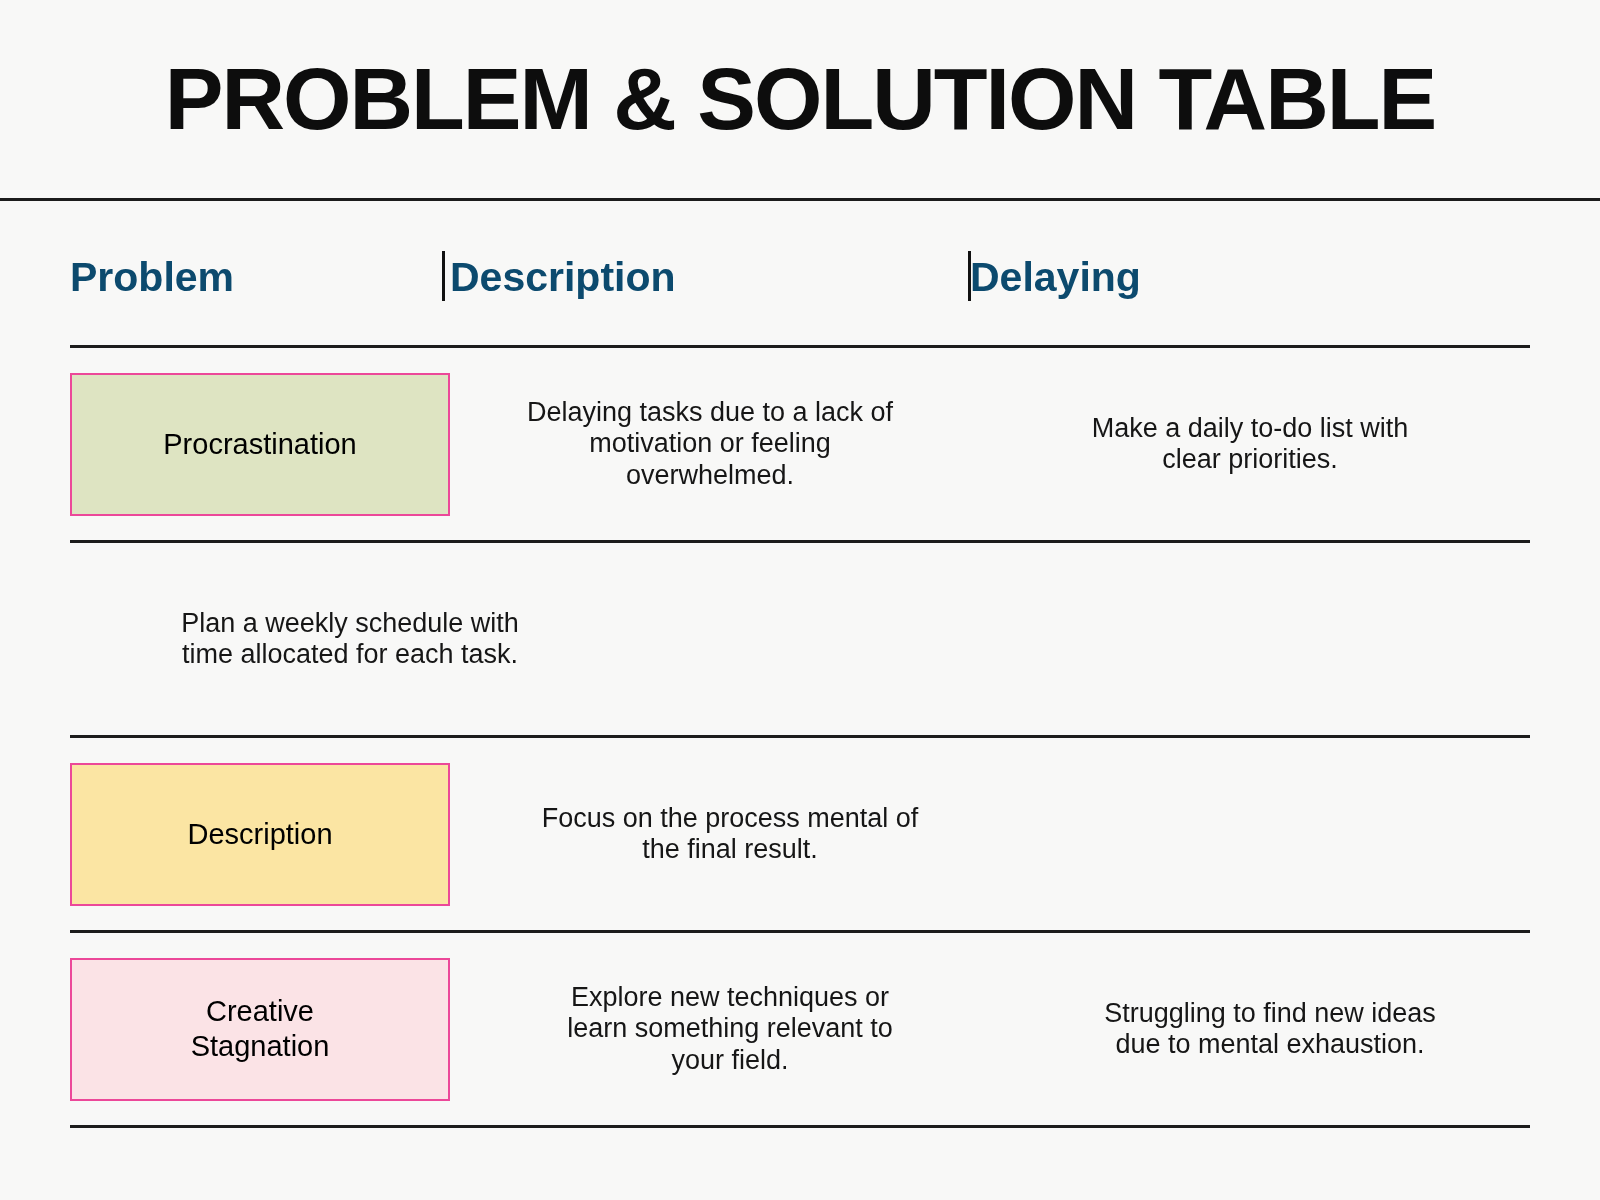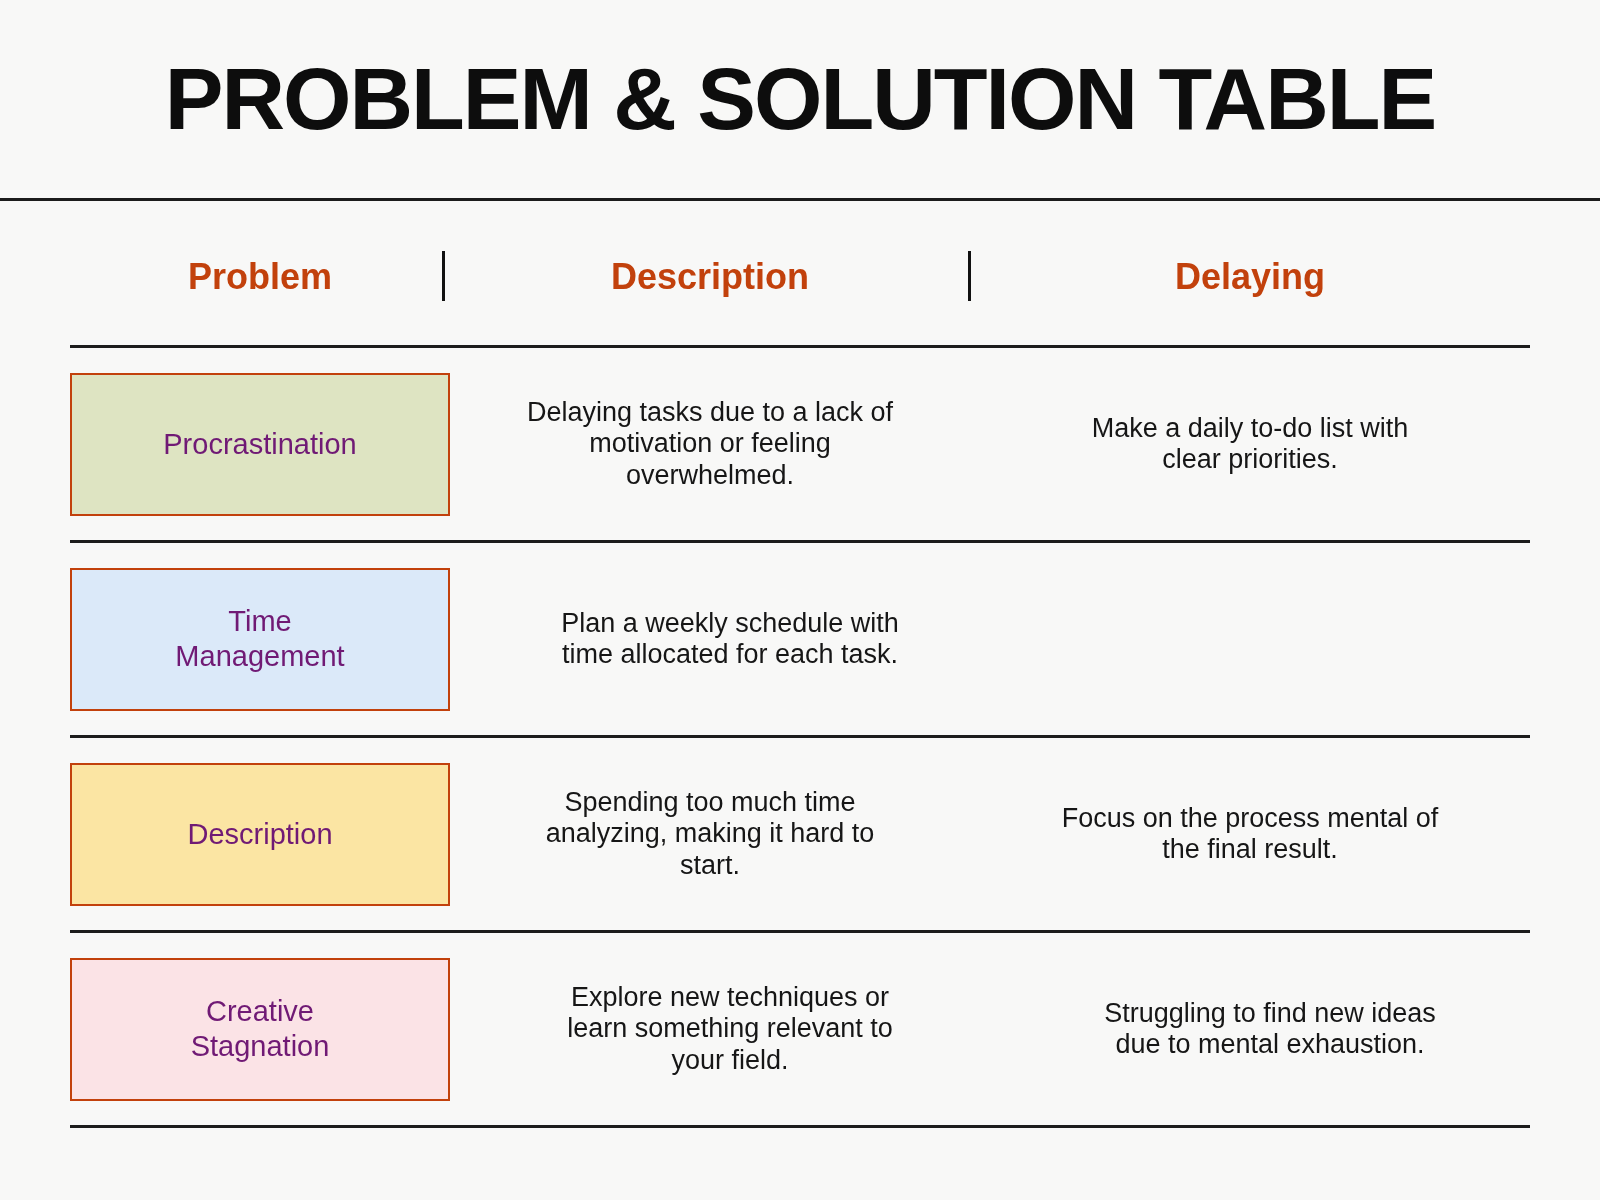--- a/index.html
+++ b/index.html
@@ -35,24 +35,24 @@
     margin: 0 70px;
     width: 1460px;
   }
   .header-row {
     position: relative;
     height: 144px;
     display: flex;
     align-items: center;
   }
   .hcell {
-    text-align: center;
-    font-size: 36px;
+    text-align: left;
+    font-size: 41px;
     font-weight: 700;
-    color: #c2410c;
+    color: #0c4a6e;
     padding-top: 8px;
   }
   .w-problem  { width: 380px; }
   .w-desc     { width: 520px; }
   .w-solution { width: 560px; }
   .vbar {
     position: absolute;
     width: 3px;
     height: 50px;
     background: #111;
@@ -73,29 +73,29 @@
   .cell-problem {
     width: 380px;
     display: flex;
     align-items: center;
     justify-content: center;
   }
   .pbox {
     box-sizing: border-box;
     width: 457px;
     height: 143px;
-    border: 2px solid #c2410c;
+    border: 2px solid #ec4899;
     display: flex;
     align-items: center;
     justify-content: center;
     text-align: center;
     font-size: 29px;
     line-height: 1.2;
     white-space: pre-line;
-    color: #701a75;
+    color: #000000;
   }
   .cell-text {
     text-align: center;
     font-size: 27px;
     line-height: 1.15;
     white-space: pre-line;
     color: #161616;
   }
 </style>
 </head>
@@ -128,37 +128,30 @@
       <div class="cell-text w-desc">Delaying tasks due to a lack of
 motivation or feeling
 overwhelmed.</div>
       <div class="cell-text w-solution">Make a daily to-do list with
 clear priorities.</div>
     </div>
 
     <div class="rule"></div>
 
     <div class="trow">
-      <div class="cell-problem">
-        <div class="pbox" style="background-color: rgb(219, 233, 249);">Time
-Management</div>
-      </div>
       <div class="cell-text w-solution">Plan a weekly schedule with
 time allocated for each task.</div>
     </div>
 
     <div class="rule"></div>
 
     <div class="trow">
       <div class="cell-problem">
         <div class="pbox" style="background-color: rgb(251, 229, 163);">Description</div>
       </div>
-      <div class="cell-text w-desc">Spending too much time
-analyzing, making it hard to
-start.</div>
       <div class="cell-text w-solution">Focus on the process mental of
 the final result.</div>
     </div>
 
     <div class="rule"></div>
 
     <div class="trow">
       <div class="cell-problem">
         <div class="pbox" style="background-color: rgb(251, 227, 230);">Creative
 Stagnation</div>

